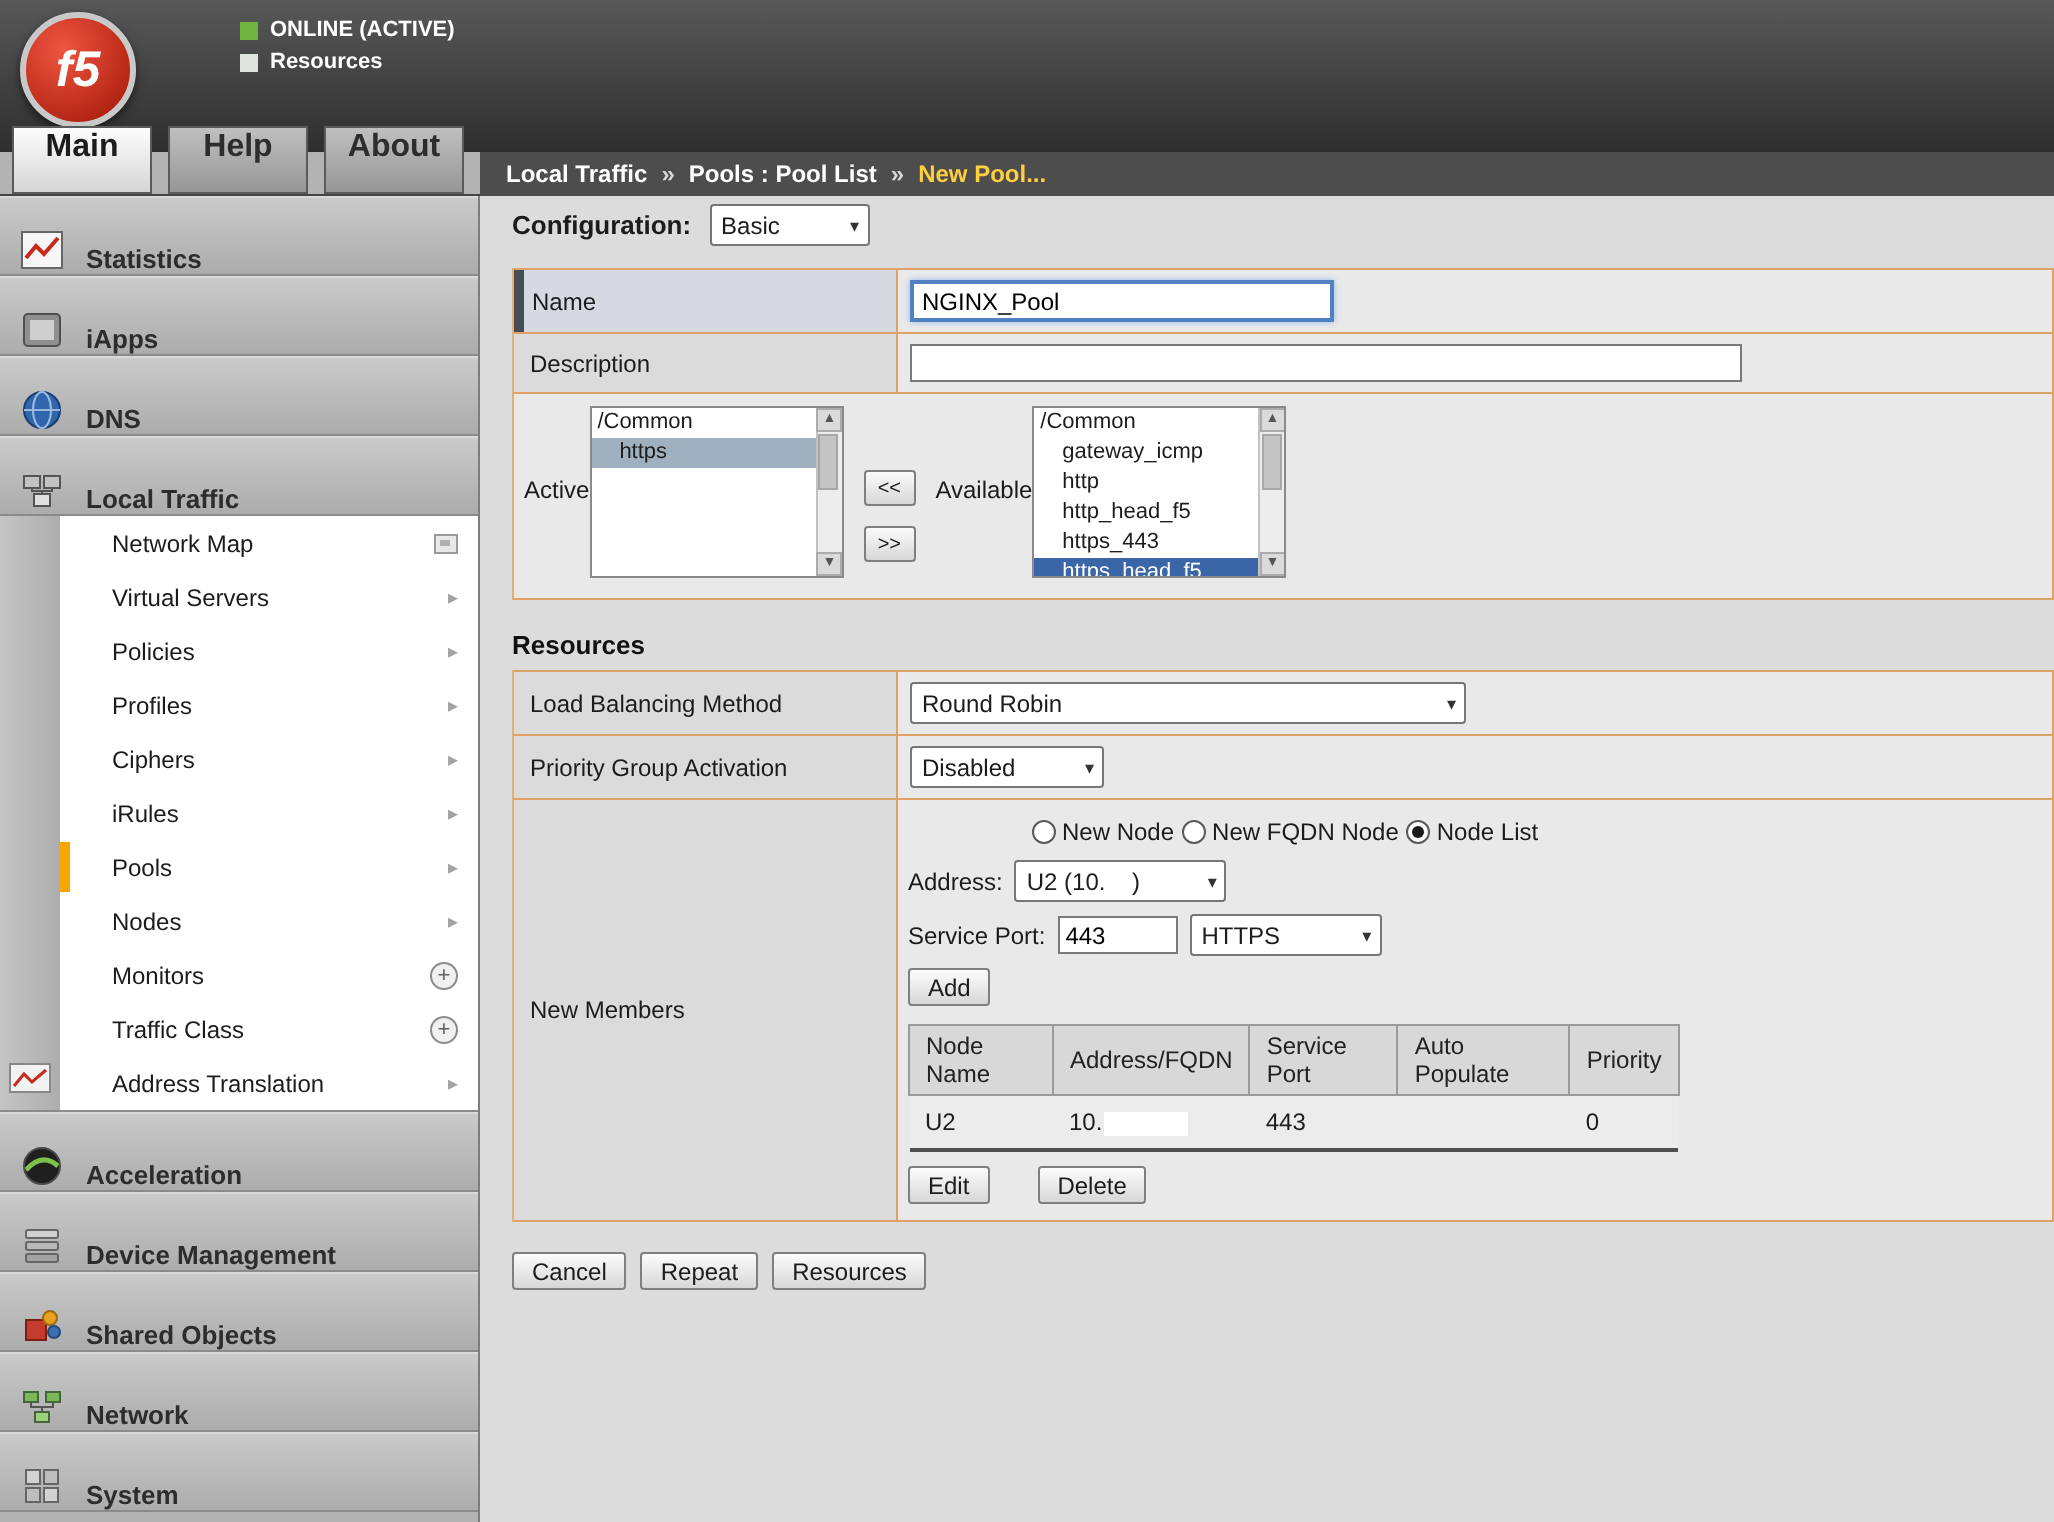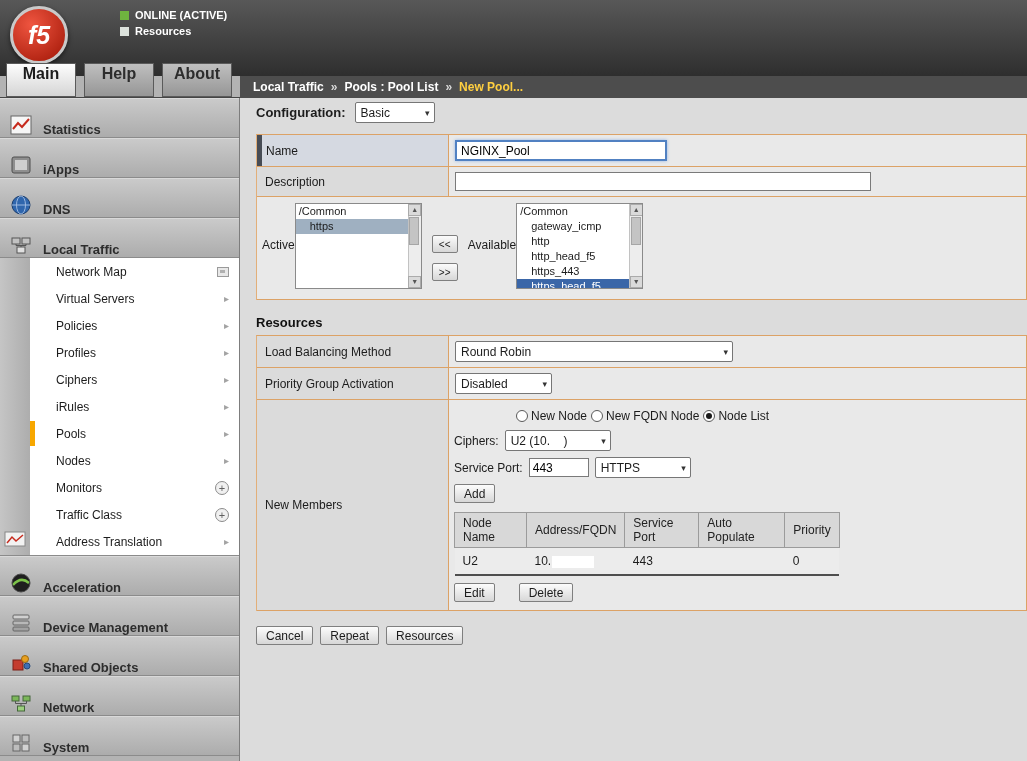--- a/index.html
+++ b/index.html
@@ -419,21 +419,21 @@
                 <span class="radio"></span>
                 <span>New FQDN Node</span>
               </span>
               <span class="radio-opt">
                 <span class="radio checked"></span>
                 <span>Node List</span>
               </span>
             </div>
 
             <div class="field-line">
-              <span class="fl-label">Ciphers:</span>
+              <span class="fl-label">Address:</span>
               <div class="select w-addr">
                 <span>U2 (10.    )</span>
                 <span class="caret">▾</span>
               </div>
             </div>
 
             <div class="field-line">
               <span class="fl-label">Service Port:</span>
               <input class="port-input" value="443" style="">
               <div class="select w-svc">

